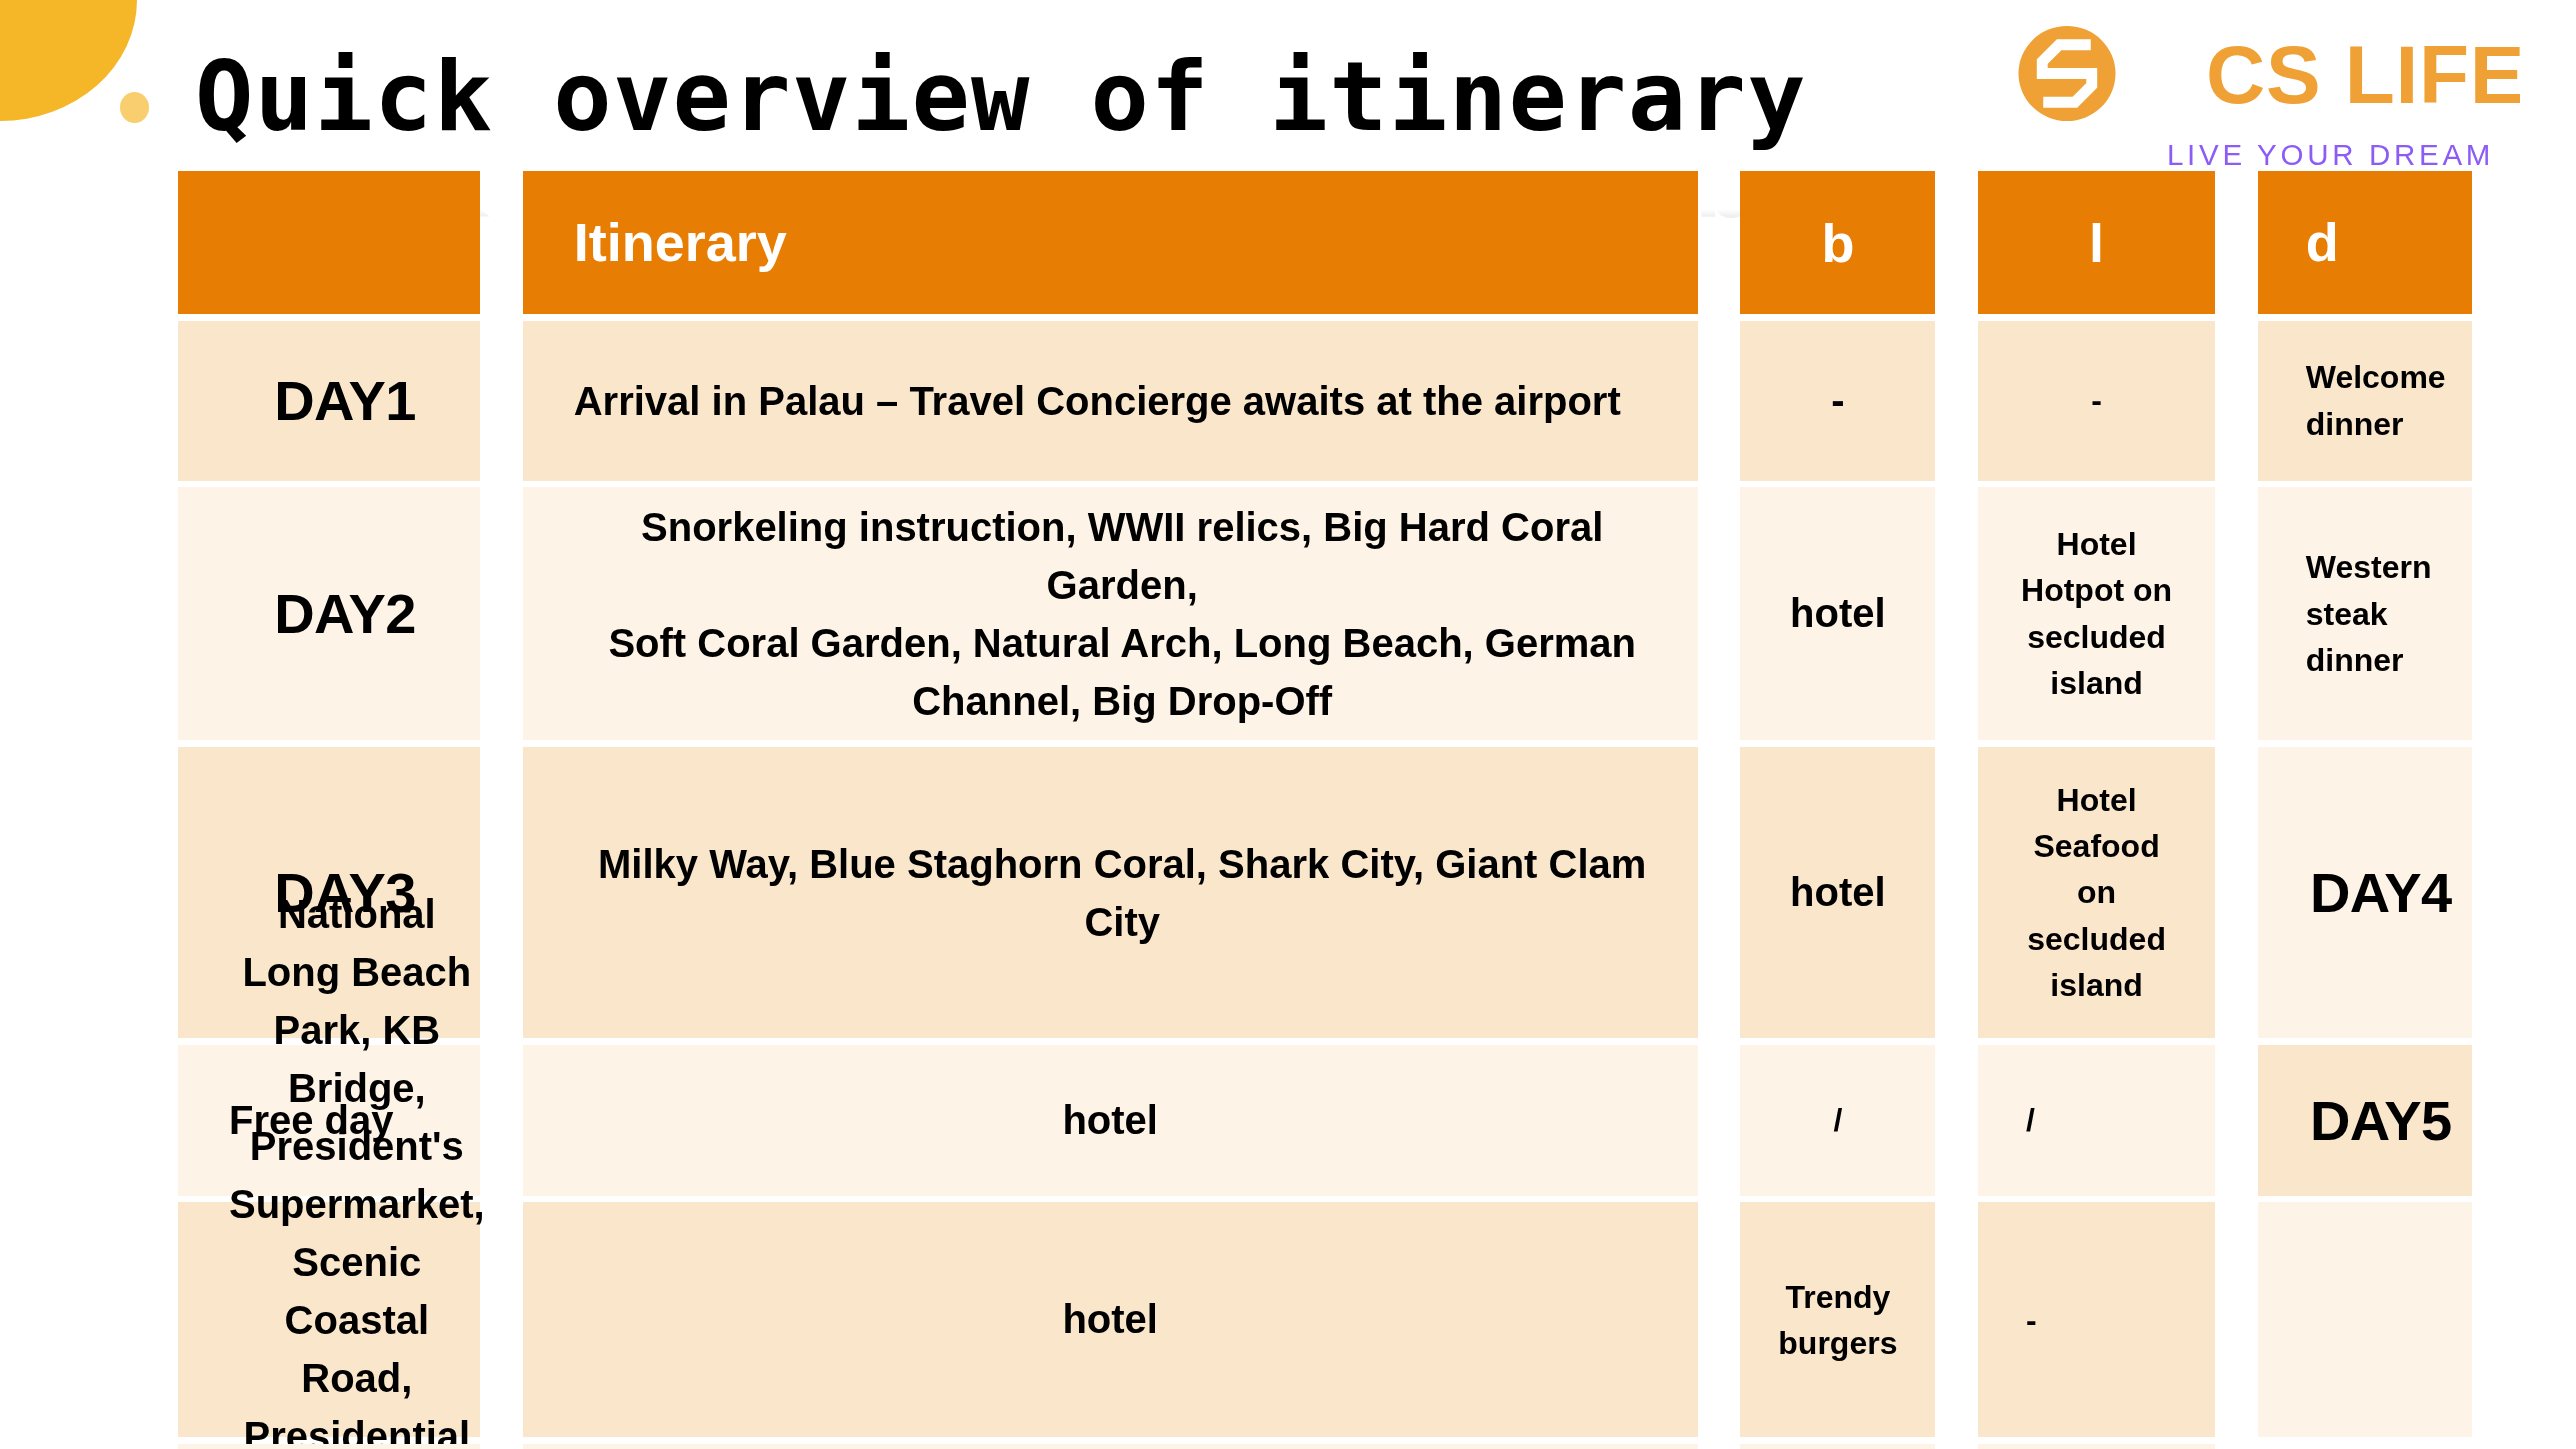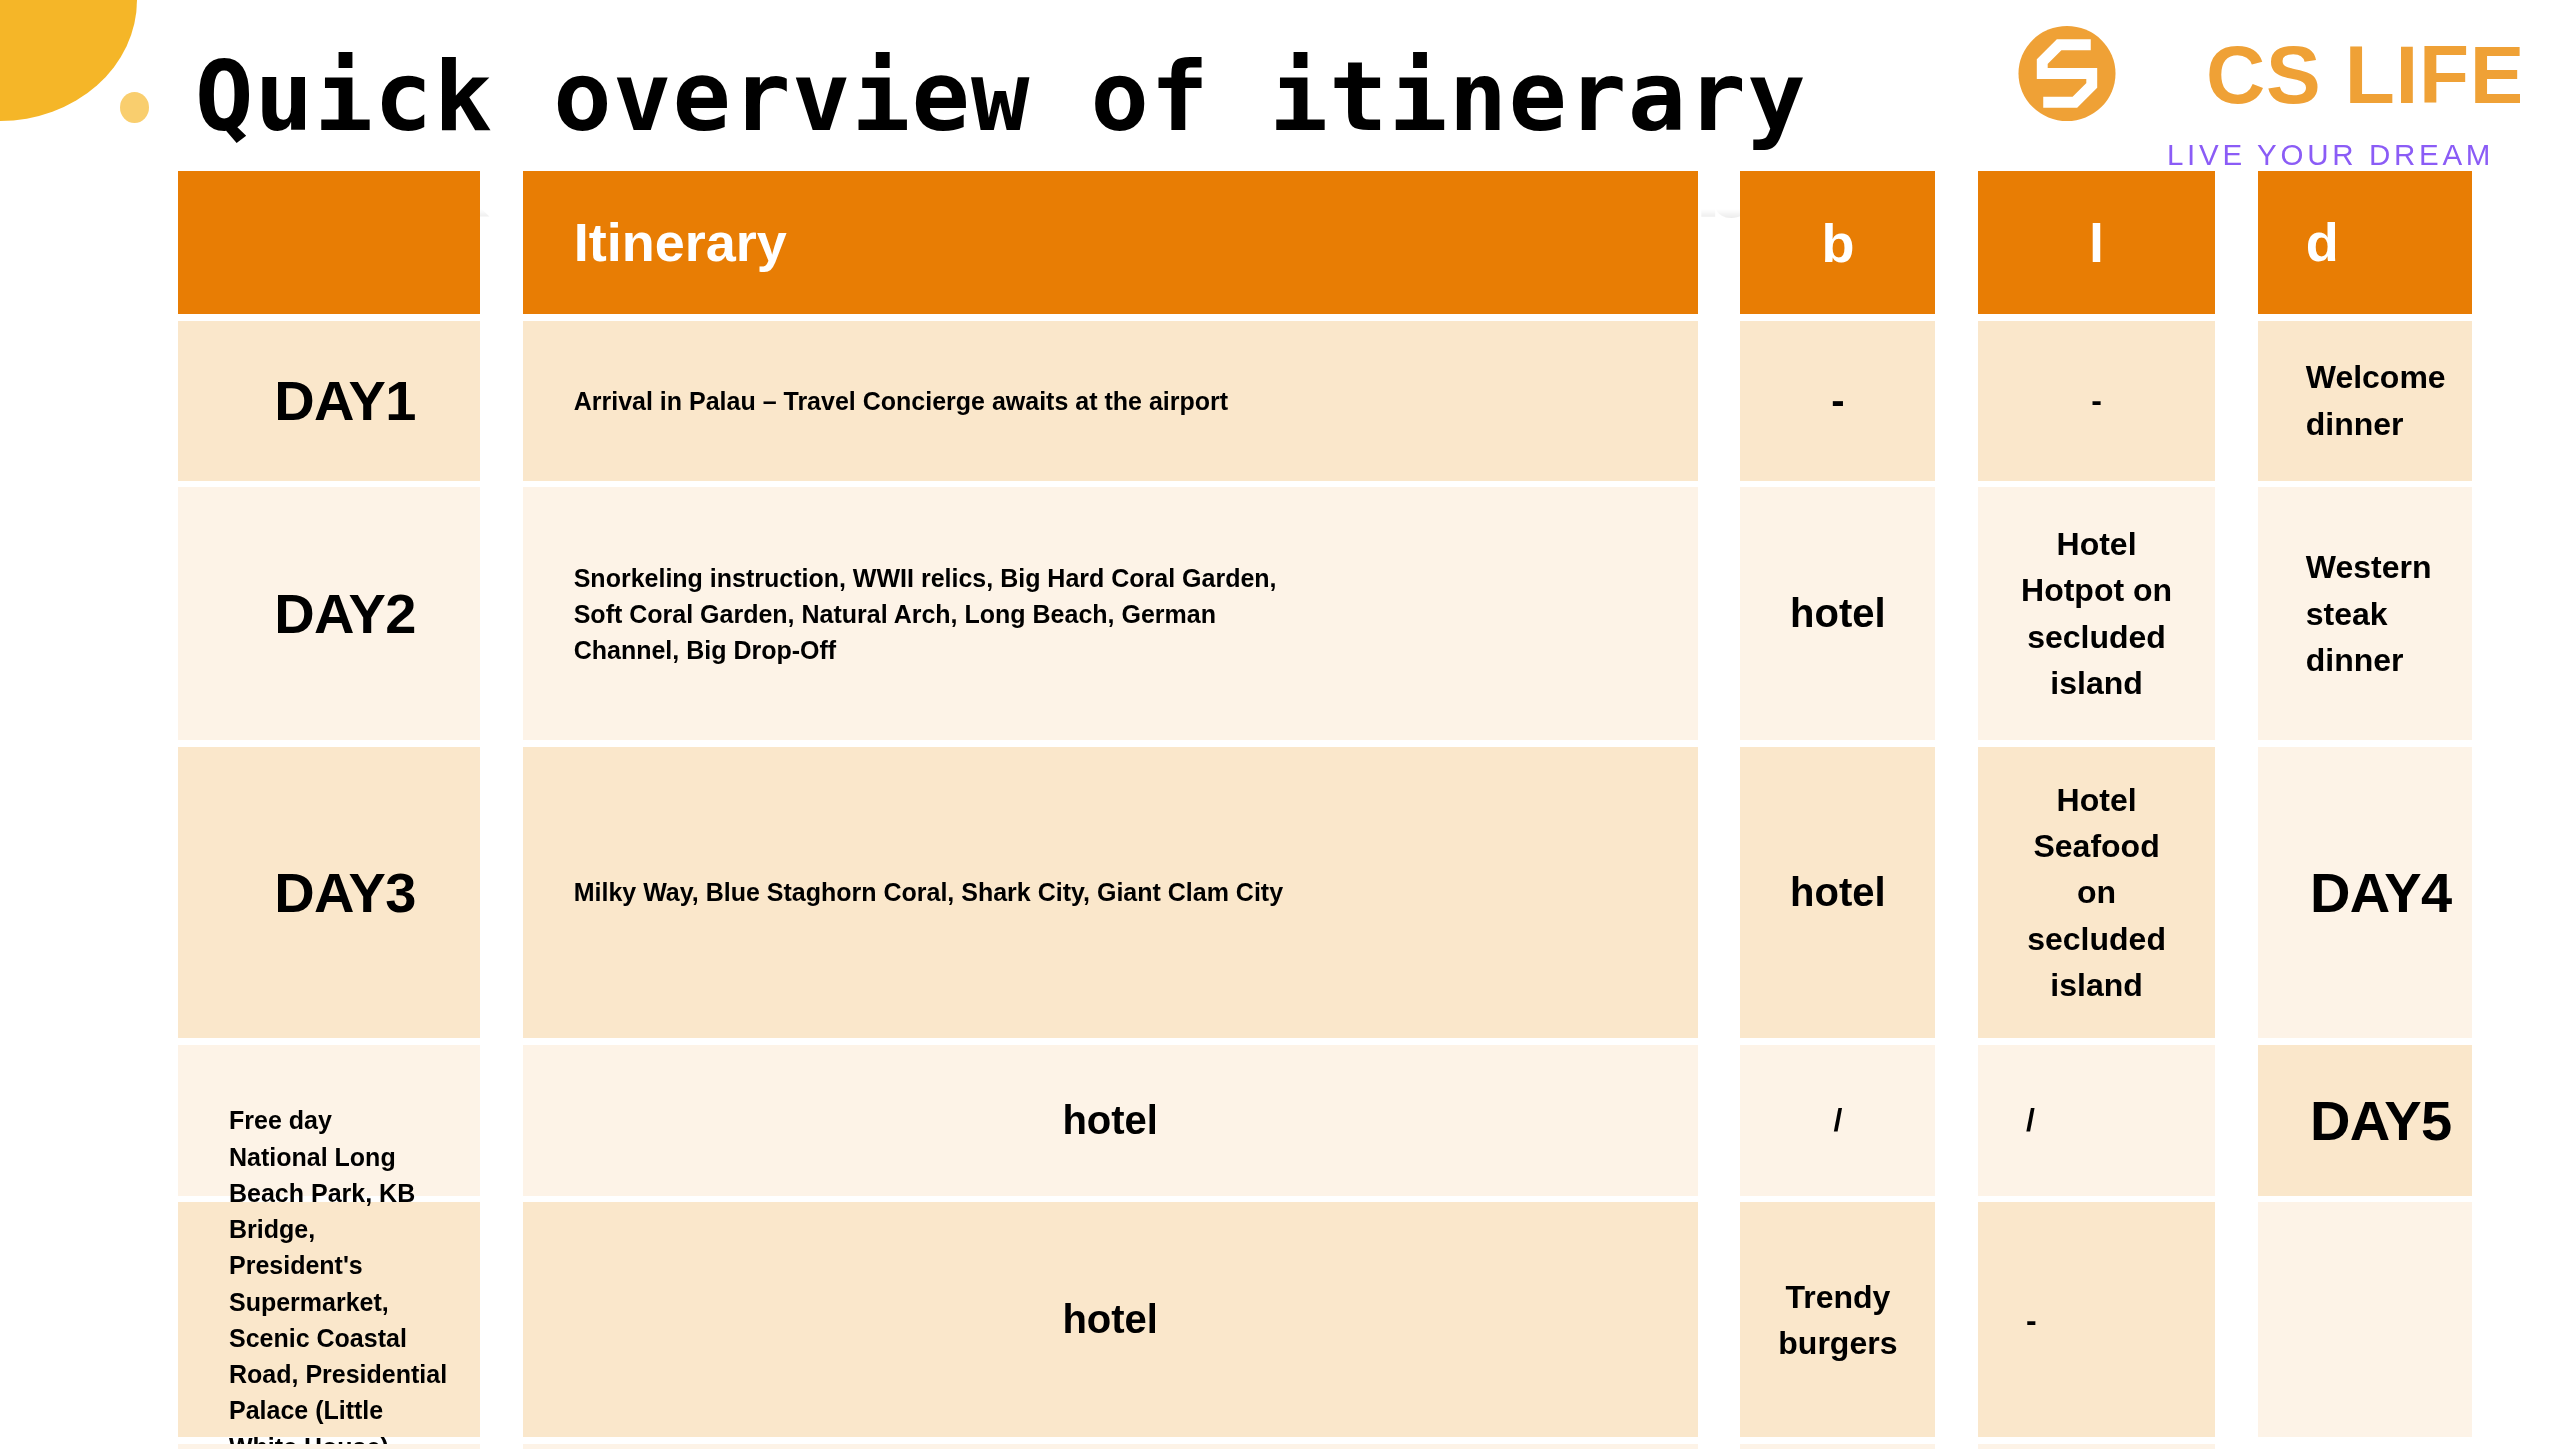--- a/index.html
+++ b/index.html
@@ -32,22 +32,22 @@
               grid-template-columns:338px 1211px 231px 273px 250px;
               grid-template-rows:143px 160px 253px 291px 151px 235px 5.4px;
               column-gap:6.7px;row-gap:6.7px;}
   .cell{display:flex;align-items:center;justify-content:center;
         color:#000;font-weight:bold;text-align:center;white-space:pre-line;margin-left:36px;}
   .hdr{background:#E87D04;color:#ffffff;font-size:54px;}
   .hdr.left{justify-content:flex-start;text-align:left;}
   .row-dark{background:#FAE7CB;}
   .row-light{background:#FDF3E7;}
   .c-day{font-size:56px;letter-spacing:-0.7px;padding-left:32px;}
-  .c-itin{font-size:25px;line-height:1.45;justify-content:flex-start;
-          text-align:left;padding-left:51px;padding-right:27px;}
+  .c-itin{font-size:40px;line-height:1.45;justify-content:flex-start;
+          text-align:center;padding-left:51px;padding-right:27px;}
   .c-b{font-size:40px;}
   .c-l{font-size:32px;line-height:1.45;}
   .c-d{font-size:32px;line-height:1.45;justify-content:flex-start;
        text-align:left;padding-left:48px;padding-right:6.7px;}
 </style>
 </head>
 <body>
 
 <div class="slide">
 

